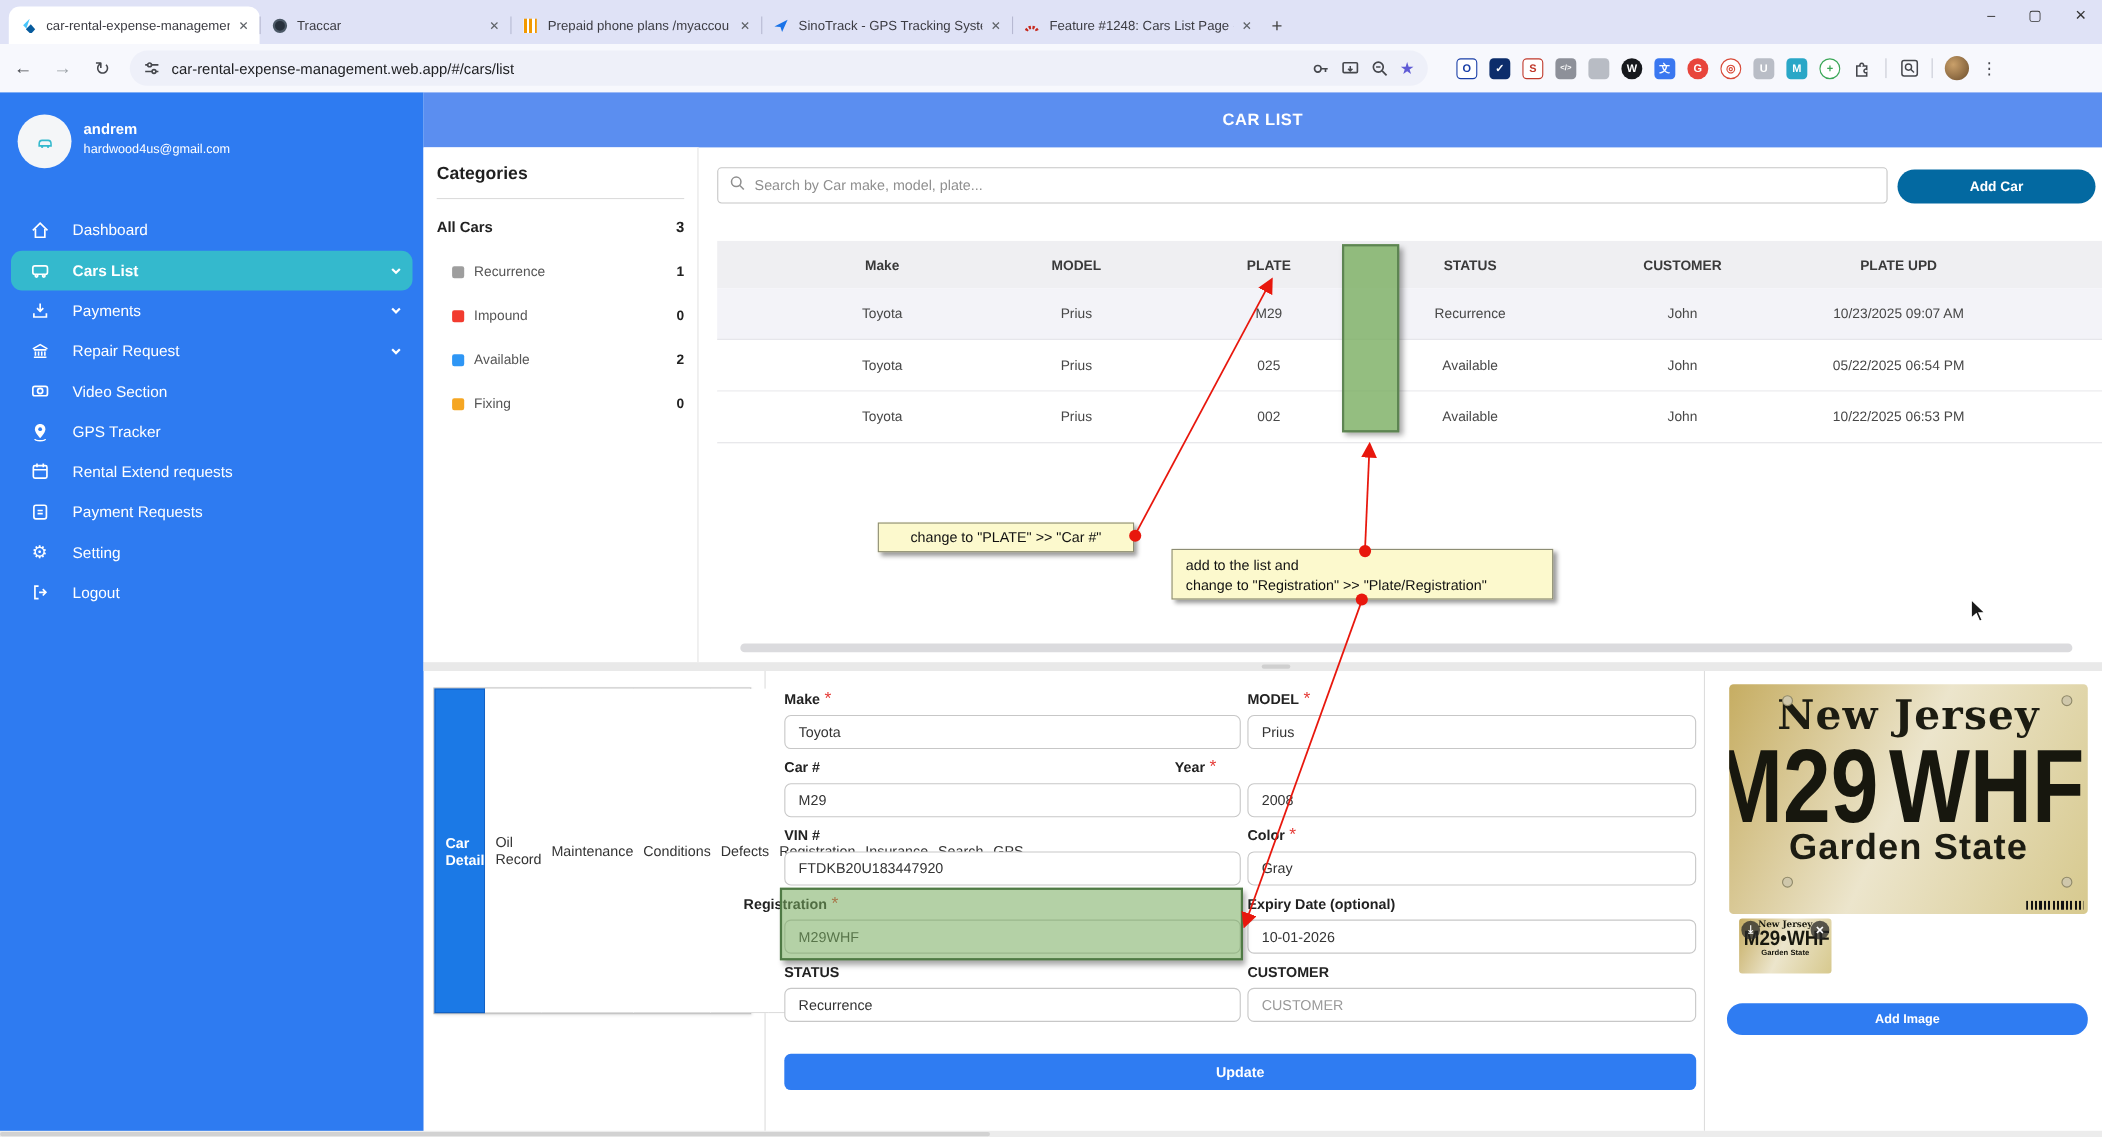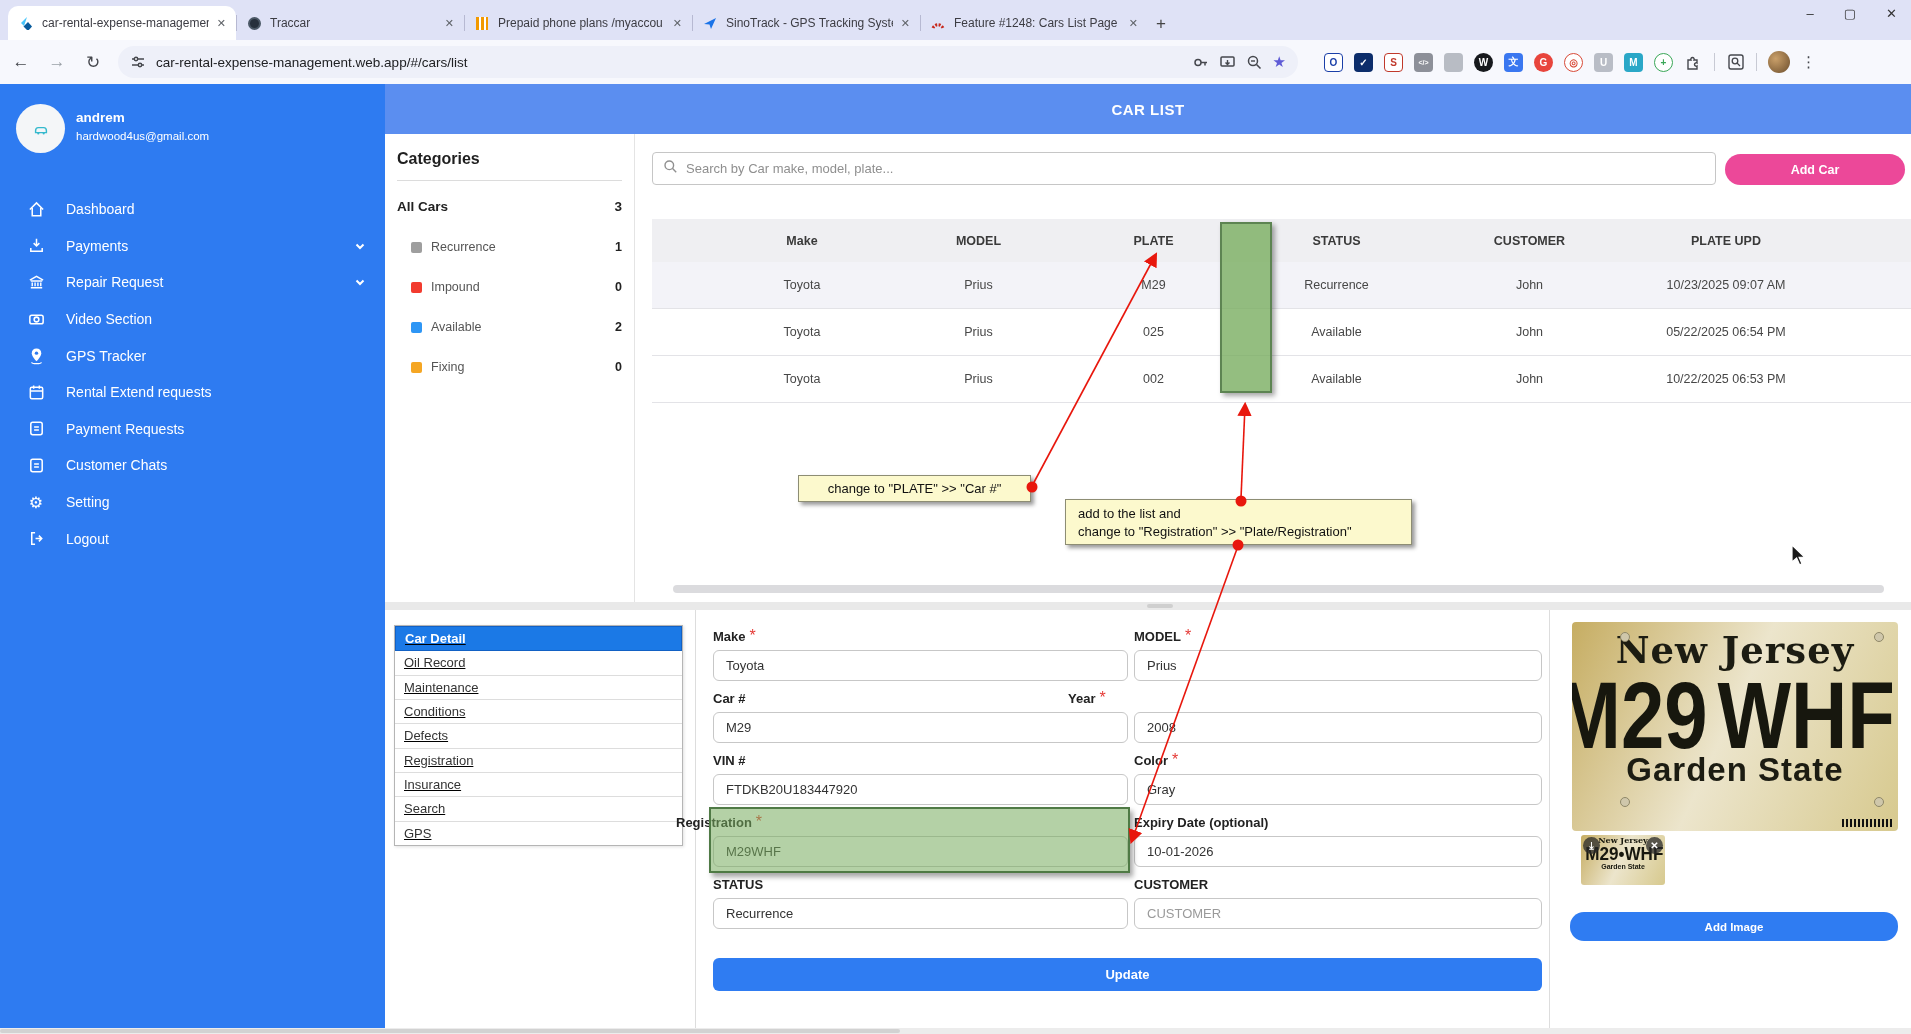--- a/index.html
+++ b/index.html
@@ -55,36 +55,36 @@
   .allcars { display:flex; justify-content:space-between; font-size:13.5px; font-weight:600; color:#222; margin-top:18px; }
   .cat-item { display:flex; align-items:center; margin-top:26px; font-size:12.5px; color:#555; }
   .cat-sq { width:11px; height:11px; border-radius:2px; margin:0 9px 0 14px; }
   .cat-count { margin-left:auto; font-weight:600; color:#222; }
   .sq0{background:#9e9e9e}.sq1{background:#f23b2f}.sq2{background:#2e96f5}.sq3{background:#f5a623}
 
   
   .search-wrap { left:652px; top:152px; width:1064px; height:33px; border:1px solid #c6c6c6; border-radius:4px; display:flex; align-items:center; padding:0 10px; gap:8px; background:#fff; }
   .search-wrap input { border:none; outline:none; flex:1; font-size:13px; color:#333; font-family:inherit; background:transparent; }
   .search-wrap input::placeholder { color:#8f8f8f; }
-  .addcar { left:1725px; top:154px; width:180px; height:31px; background:#ec4899; color:#fff; border:none; border-radius:16px; font-size:12.5px; font-weight:bold; font-family:inherit; }
+  .addcar { left:1725px; top:154px; width:180px; height:31px; background:#0369a1; color:#fff; border:none; border-radius:16px; font-size:12.5px; font-weight:bold; font-family:inherit; }
 
   .tablewrap { left:652px; top:219px; width:1259px; }
   .trow { display:grid; grid-template-columns:60px 180px 173px 177px 189px 197px 196px 87px; align-items:center; }
   .thead { height:43px; background:#efeff2; font-size:12.5px; font-weight:600; color:#3a3a3a; }
   .tbody-row { height:47px; font-size:12.5px; color:#474747; border-bottom:1px solid #e3e3e7; background:#fff; }
   .tbody-row.hl { background:#f3f3f8; }
   .tcell { text-align:center; }
   .hscroll { left:673px; top:585px; width:1211px; height:8px; border-radius:4px; background:#dbdbde; }
 
   
   .splitter { left:385px; top:602px; width:1526px; height:8px; background:#e9e9e9; }
   .splitter .grip { position:absolute; left:762px; top:2px; width:26px; height:4px; border-radius:2px; background:#cfcfcf; }
 
   
-  .dtabs { left:394px; top:625px; width:289px; height:221px; border:1px solid #b5b5b5; background:#fff; display:flex; flex-direction:column; box-shadow:1px 1px 3px rgba(0,0,0,.12);text-decoration:underline; }
+  .dtabs { left:394px; top:625px; width:289px; height:297px; border:1px solid #b5b5b5; background:#fff; display:flex; flex-direction:row; box-shadow:1px 1px 3px rgba(0,0,0,.12); }
   .dtab { flex:1; display:flex; align-items:center; padding-left:9px; font-size:13px; color:#333; border-bottom:1px solid #ddd; background:#fff; }
   .dtab:last-child { border-bottom:none; }
   .dtab.active { background:#1b79e6; color:#fff; font-weight:bold; border:1px solid #1261c4; }
   .vdiv1 { left:695px; top:610px; width:1px; height:418px; background:#ddd; }
   .vdiv2 { left:1549px; top:610px; width:1px; height:418px; background:#ddd; }
 
   
   .flabel { font-size:13px; font-weight:600; color:#222; }
   .req { color:#e53935; margin-left:4px; }
   .finput { width:100%; height:31px; border:1px solid #c7c7c7; border-radius:6px; padding:0 12px; font-size:13px; color:#333; font-family:inherit; background:#fff; }
@@ -258,20 +258,35 @@
   <div class="menu">
     <div class="mitem">
       <span class="ico">
           <svg width="19" height="19" viewBox="0 0 20 20" fill="none" stroke="#fff" stroke-width="1.6">
             <path d="M3 10 L10 3 L17 10"></path>
             <path d="M5.5 8.5 V16.5 H14.5 V8.5"></path>
           </svg>
         </span>
       <span>Dashboard</span>
     </div>
+    <div class="mitem active">
+      <span class="ico">
+          <svg width="19" height="19" viewBox="0 0 20 20" fill="none" stroke="#fff" stroke-width="1.6">
+            <rect x="3" y="6" width="14" height="8" rx="2"></rect>
+            <circle cx="6.5" cy="15.5" r="1.2"></circle>
+            <circle cx="13.5" cy="15.5" r="1.2"></circle>
+          </svg>
+        </span>
+      <span>Cars List</span>
+      <span class="chev">
+          <svg width="14" height="14" viewBox="0 0 14 14" fill="none" stroke="#fff" stroke-width="2">
+            <path d="M3.5 5.5 L7 9 L10.5 5.5"></path>
+          </svg>
+        </span>
+    </div>
     <div class="mitem">
       <span class="ico">
           <svg width="19" height="19" viewBox="0 0 20 20" fill="none" stroke="#fff" stroke-width="1.6">
             <path d="M10 3 v7 M7 7.5 l3 3 3-3"></path>
             <path d="M4 12.5 v3.5 h12 v-3.5"></path>
           </svg>
         </span>
       <span>Payments</span>
       <span class="chev">
           <svg width="14" height="14" viewBox="0 0 14 14" fill="none" stroke="#fff" stroke-width="2">
@@ -322,29 +337,20 @@
       <span>Rental Extend requests</span>
     </div>
     <div class="mitem">
       <span class="ico">
           <svg width="19" height="19" viewBox="0 0 20 20" fill="none" stroke="#fff" stroke-width="1.6">
             <rect x="4" y="3.5" width="12" height="13" rx="2"></rect>
             <path d="M7.5 8.5 h5 M7.5 11.5 h5"></path>
           </svg>
         </span>
       <span>Payment Requests</span>
-    </div>
-    <div class="mitem">
-      <span class="ico">
-          <svg width="19" height="19" viewBox="0 0 20 20" fill="none" stroke="#fff" stroke-width="1.6">
-            <rect x="4" y="3.5" width="12" height="13" rx="2"></rect>
-            <path d="M7.5 8.5 h5 M7.5 11.5 h5"></path>
-          </svg>
-        </span>
-      <span>Customer Chats</span>
     </div>
     <div class="mitem">
       <span class="ico" style="font-size:16px">⚙</span>
       <span>Setting</span>
     </div>
     <div class="mitem">
       <span class="ico">
           <svg width="19" height="19" viewBox="0 0 20 20" fill="none" stroke="#fff" stroke-width="1.6">
             <path d="M8.5 4 H5 v12 h3.5"></path>
             <path d="M12.5 7 l3 3 -3 3 M15.5 10 H9"></path>

